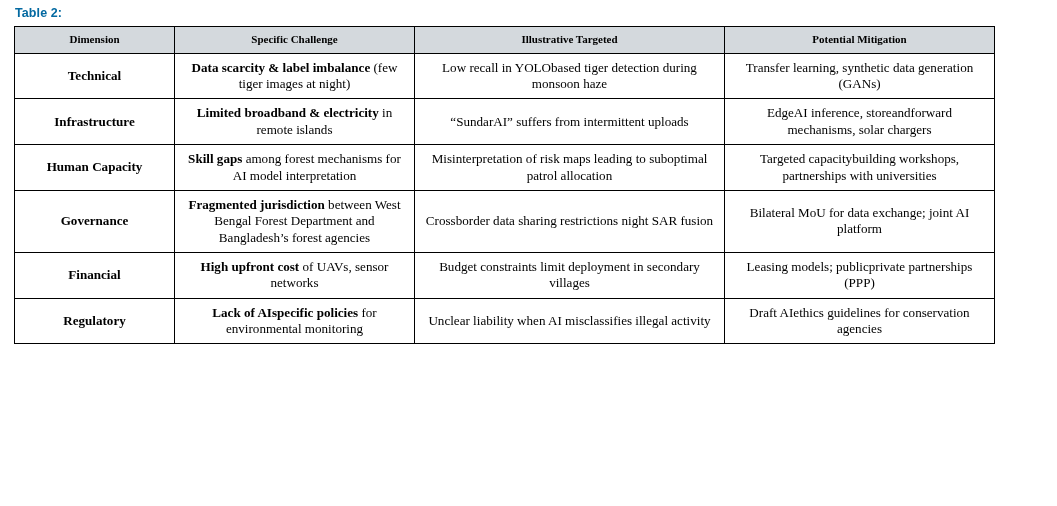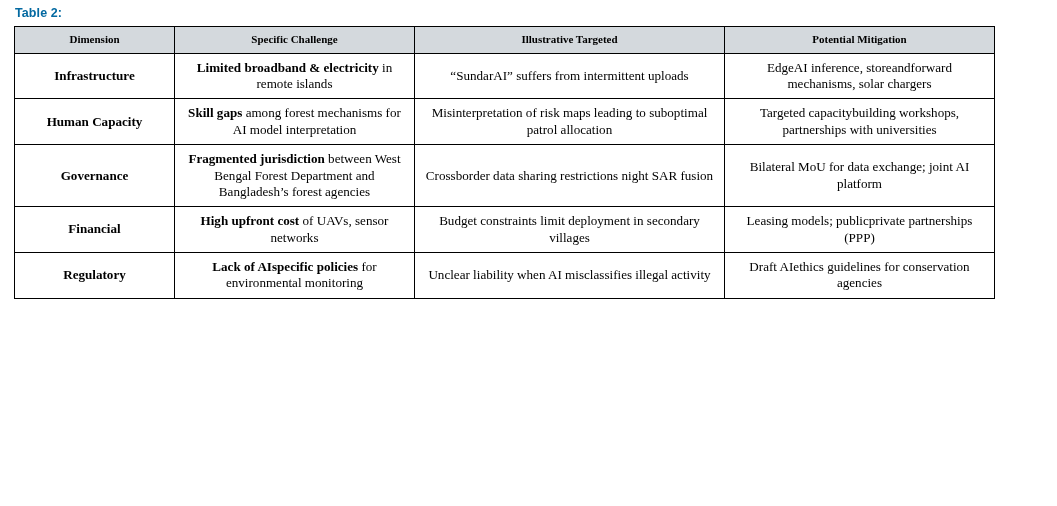--- a/index.html
+++ b/index.html
@@ -87,20 +87,26 @@
     <thead>
       <tr>
         <th>Dimension</th>
         <th>Specific Challenge</th>
         <th>Illustrative Targeted</th>
         <th>Potential Mitigation</th>
       </tr>
     </thead>
     <tbody>
       <tr>
+        <td class="dim">Technical</td>
+        <td class="chal"><span>Data scarcity &amp; label imbalance</span> <span class="reg">(few tiger images at night)</span></td>
+        <td class="ex">Low recall in YOLObased tiger detection during monsoon haze</td>
+        <td class="mit">Transfer learning, synthetic data generation (GANs)</td>
+      </tr>
+      <tr>
         <td class="dim">Infrastructure</td>
         <td class="chal"><span>Limited broadband &amp; electricity</span> <span class="reg">in remote islands</span></td>
         <td class="ex">“SundarAI” suffers from intermittent uploads</td>
         <td class="mit">EdgeAI inference, storeandforward mechanisms, solar chargers</td>
       </tr>
       <tr>
         <td class="dim">Human Capacity</td>
         <td class="chal"><span>Skill gaps</span> <span class="reg">among forest mechanisms for AI model interpretation</span></td>
         <td class="ex">Misinterpretation of risk maps leading to suboptimal patrol allocation</td>
         <td class="mit">Targeted capacitybuilding workshops, partnerships with universities</td>

